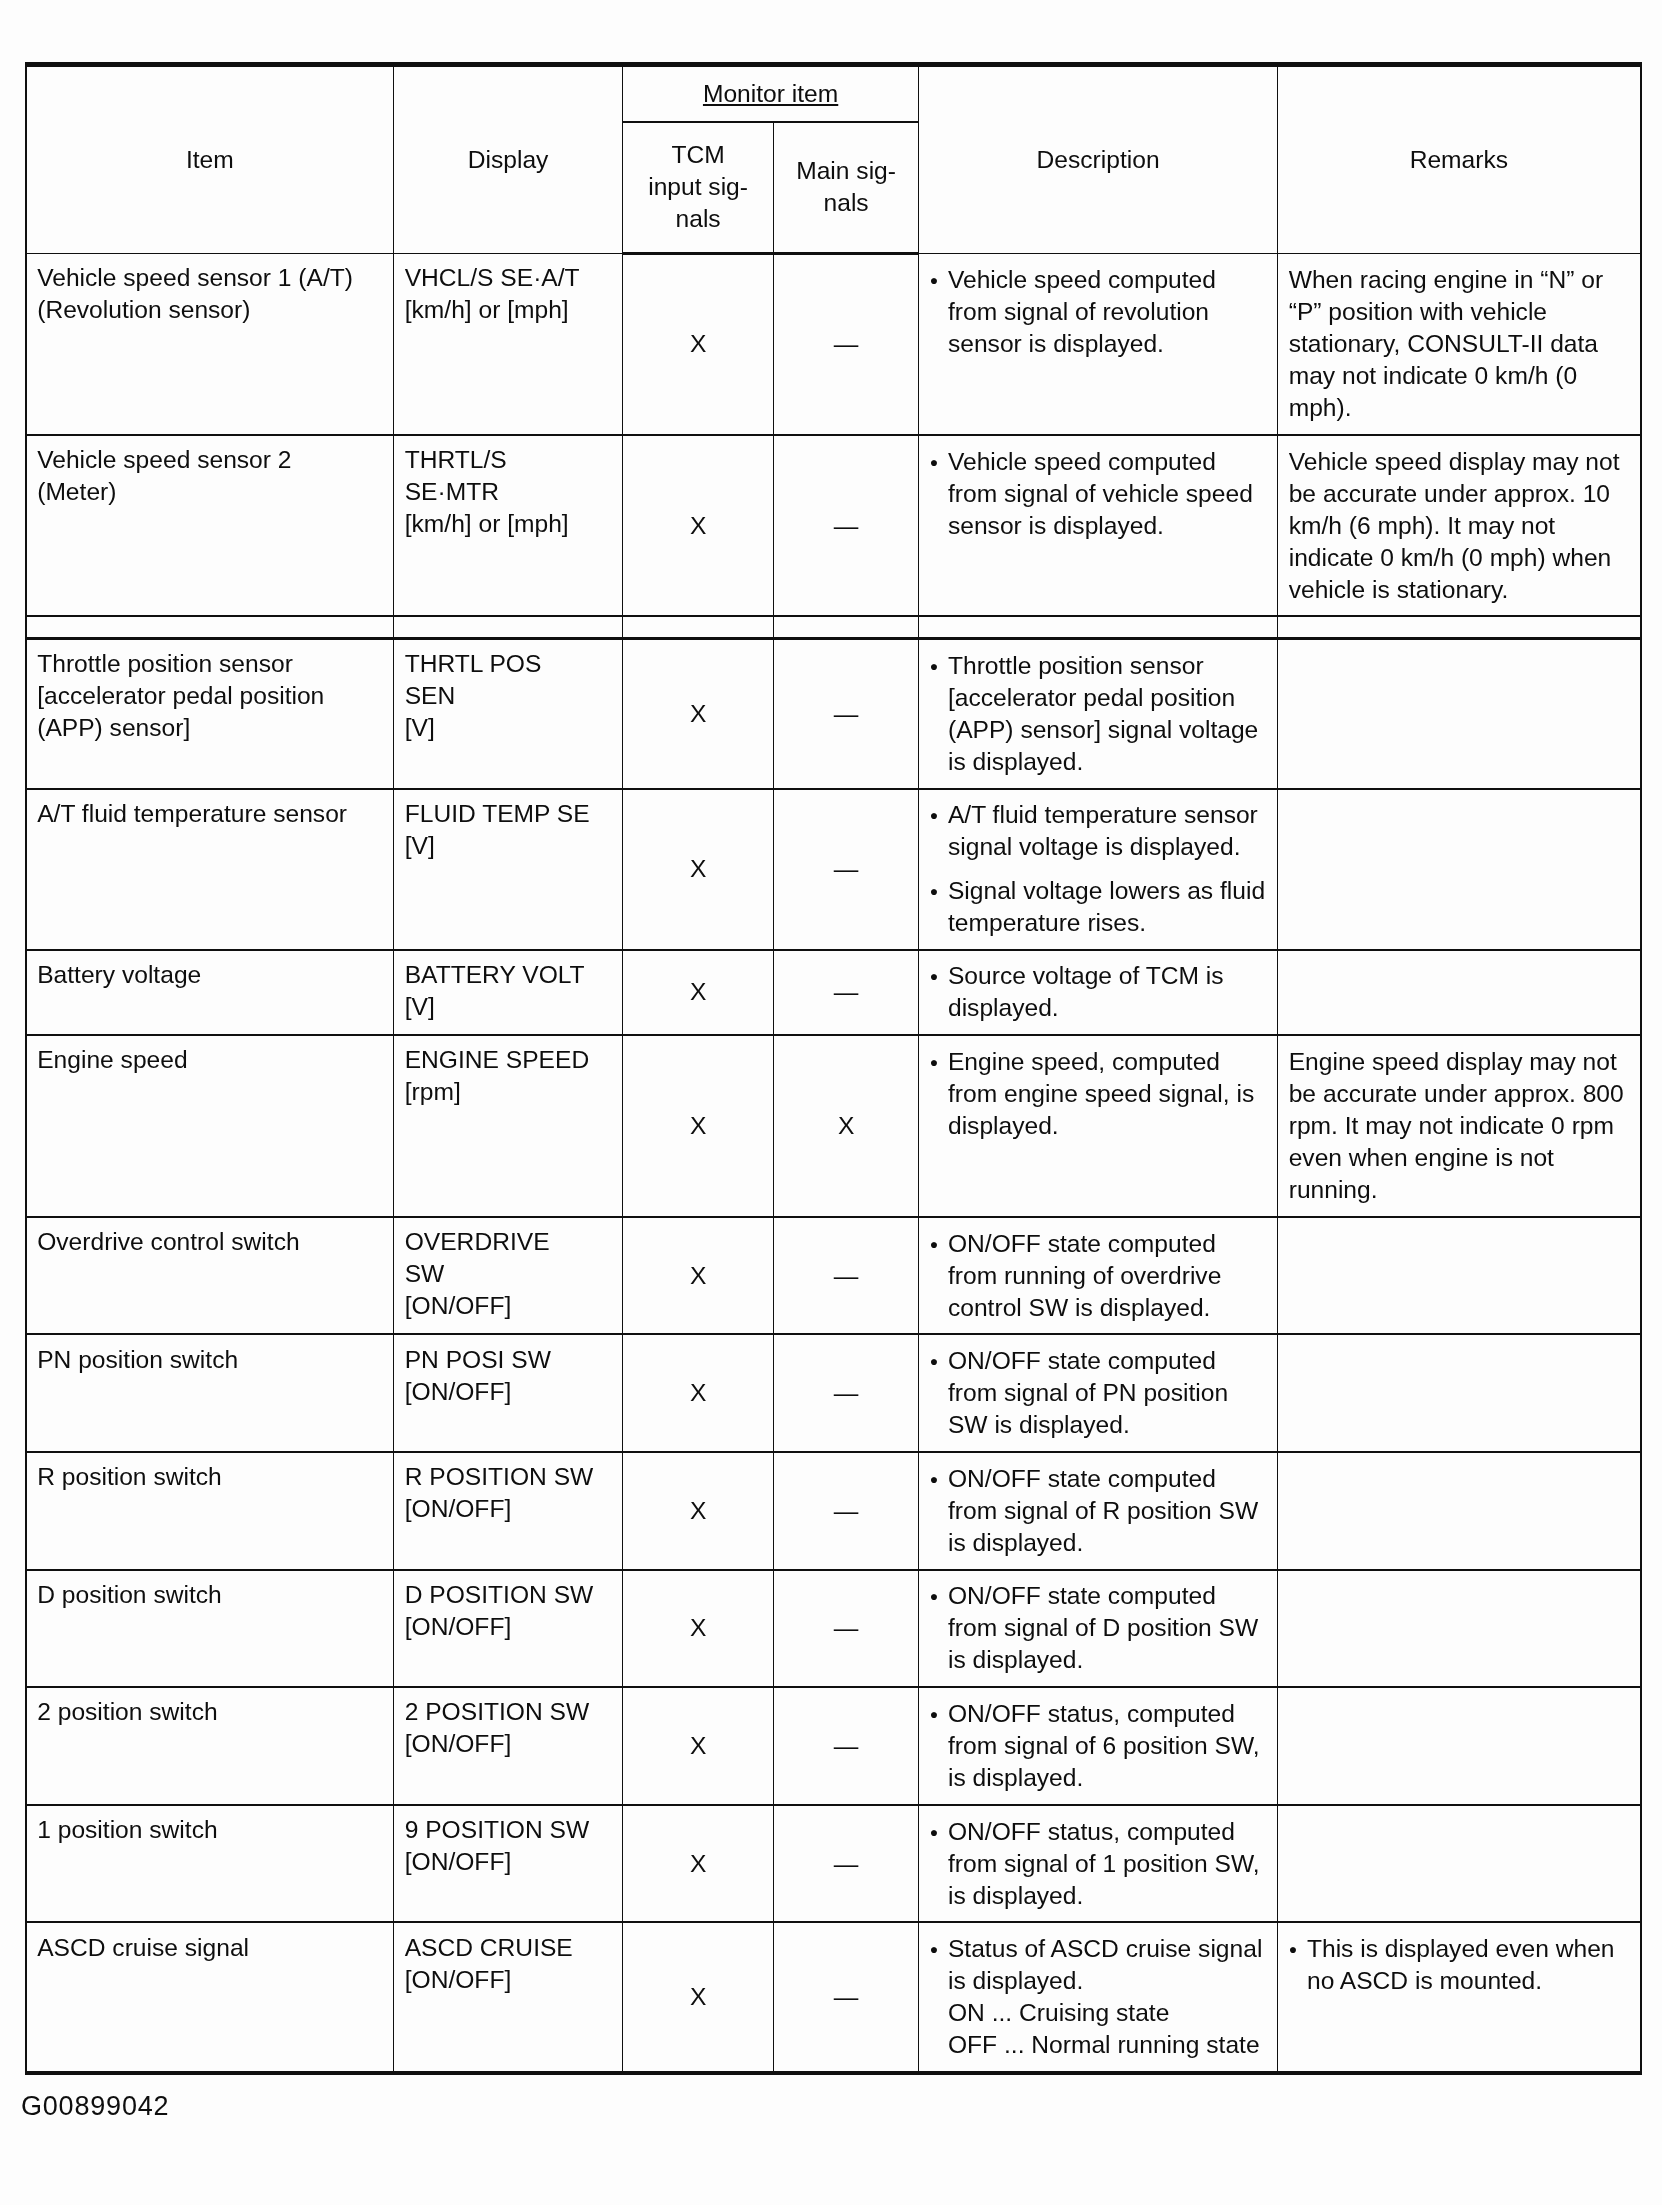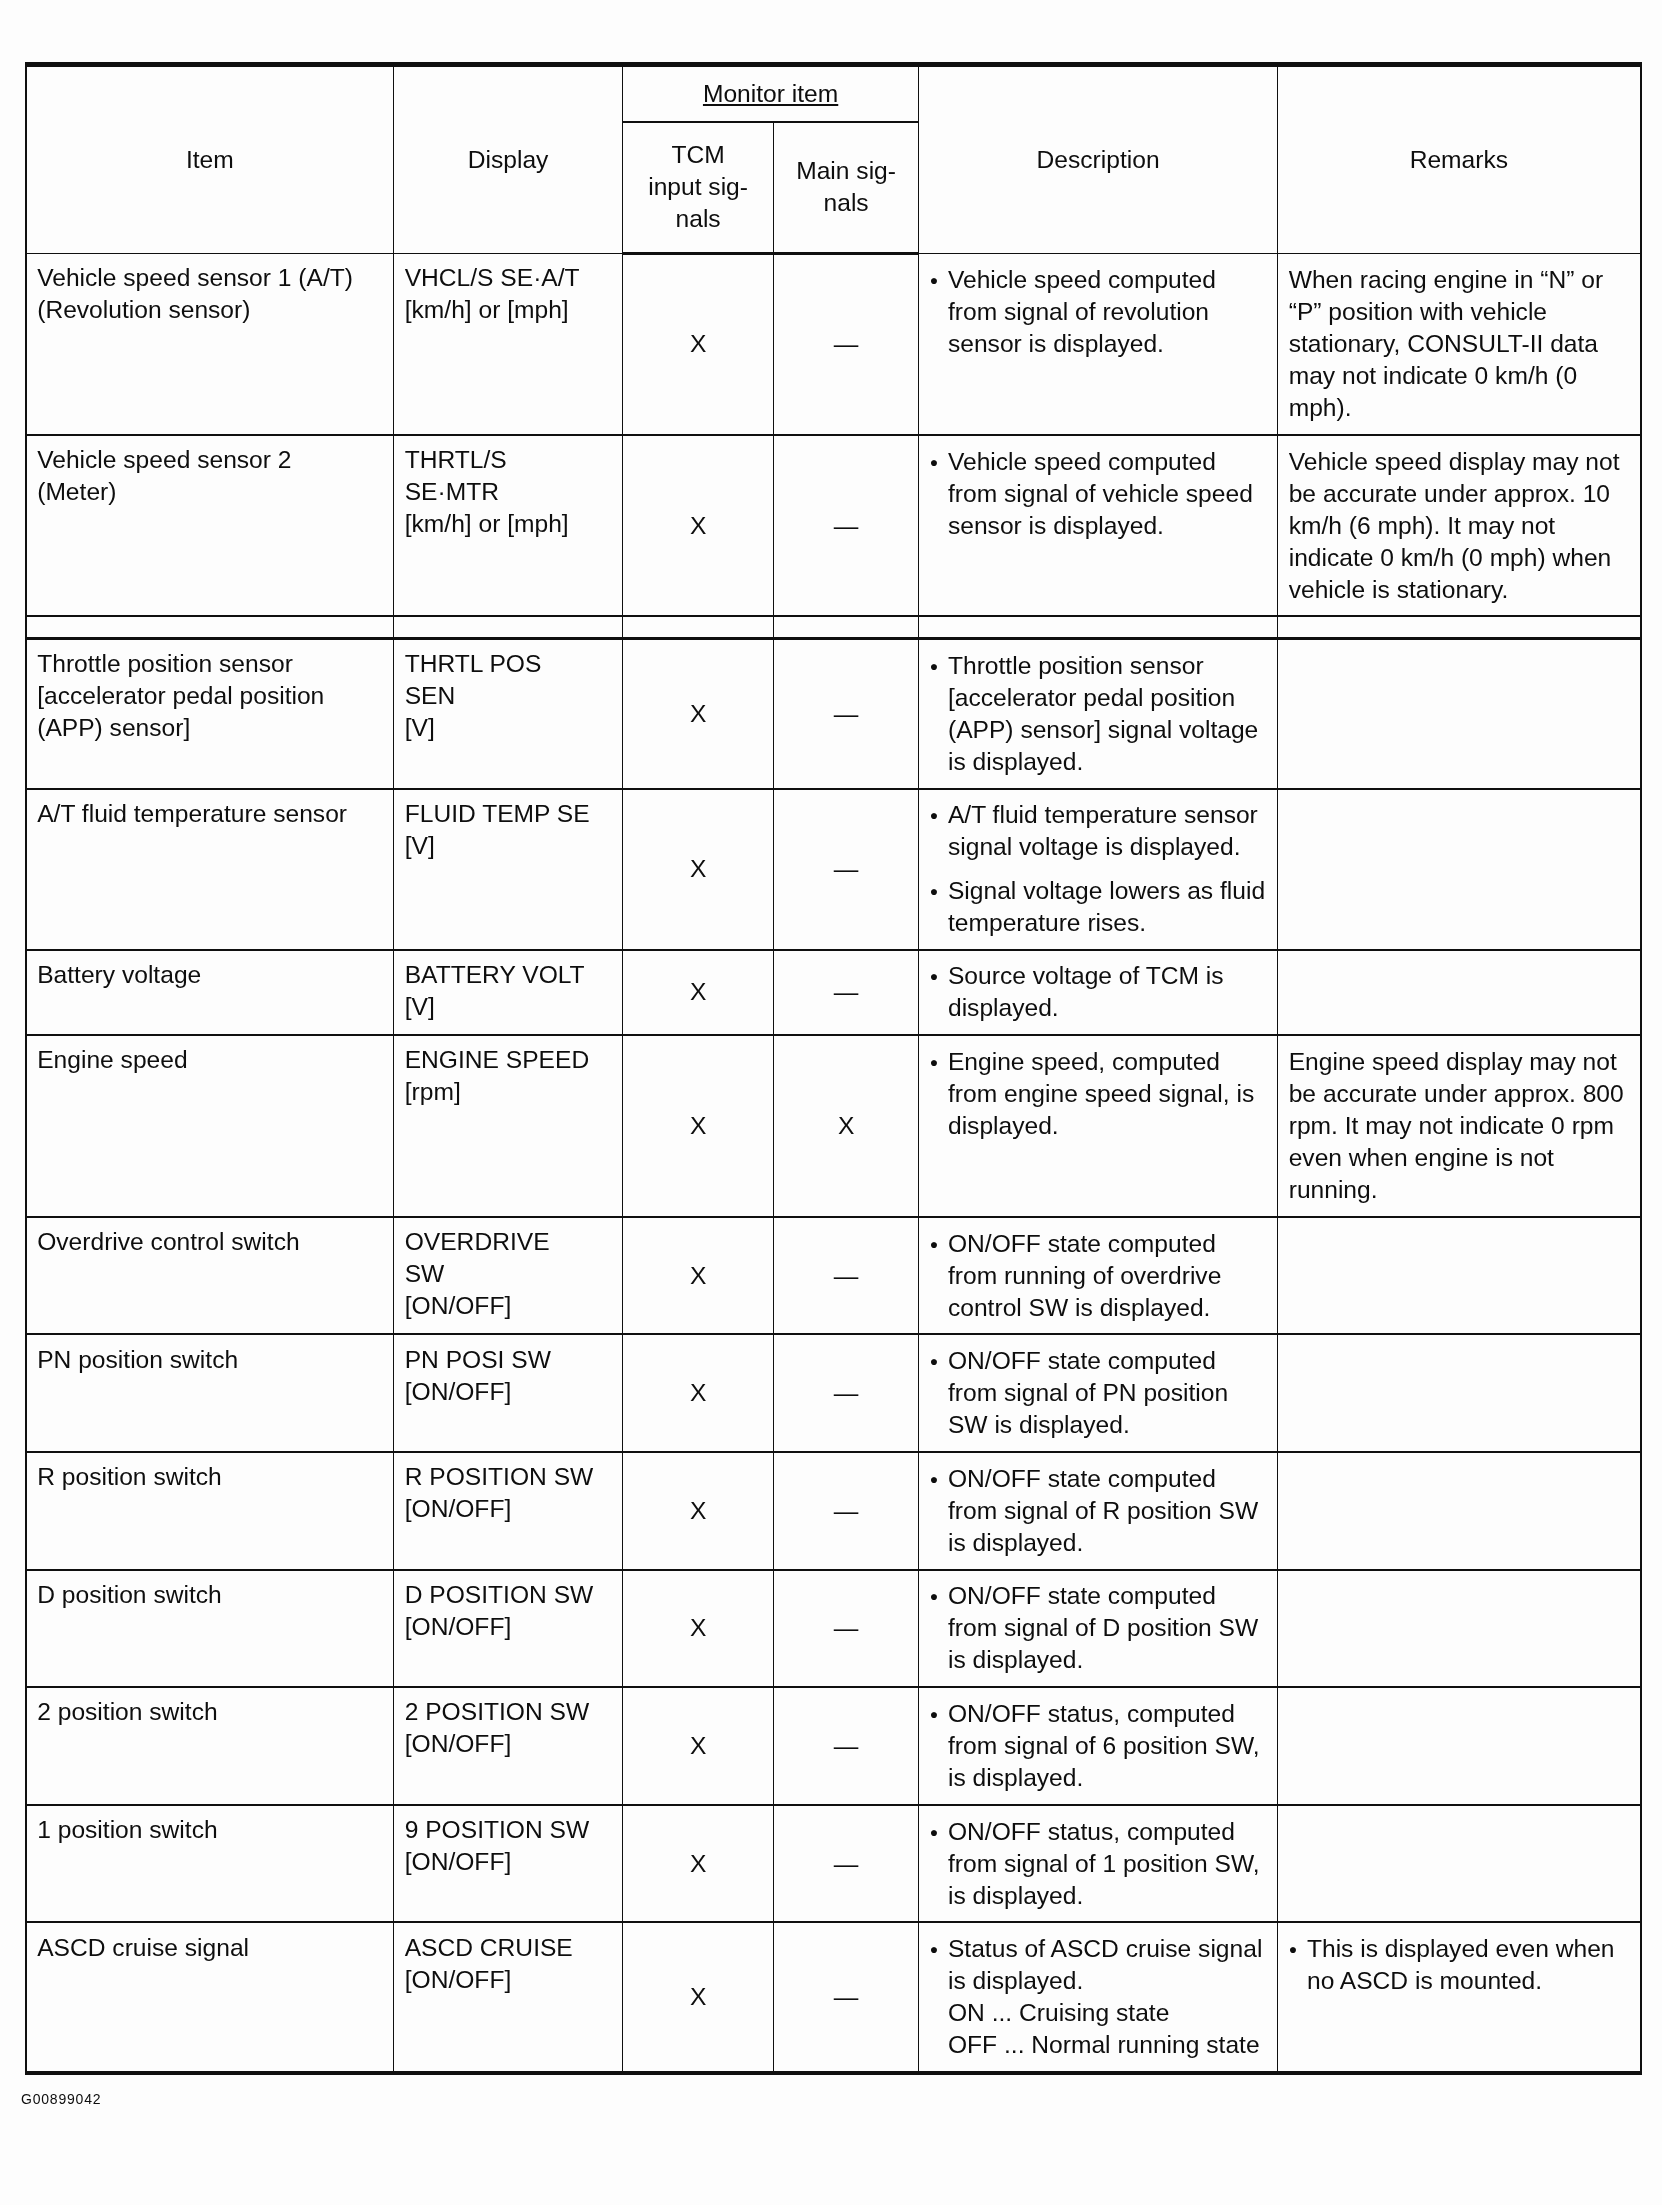--- a/index.html
+++ b/index.html
@@ -68,21 +68,21 @@
   }
   .ptext { white-space: pre-line; }
   tr.spacer td {
     height: 19.6px;
     padding: 0;
     border-top-width: 2.5px;
     border-bottom-width: 3.3px;
   }
   .figure-id {
     margin: 16.4px 0 0 21px;
-    font-size: 14px;
+    font-size: 27px;
     letter-spacing: 0.8px;
   }
 </style>
 </head>
 <body>
 
 <div class="page">
 
   <table class="tbl">
     <colgroup>

